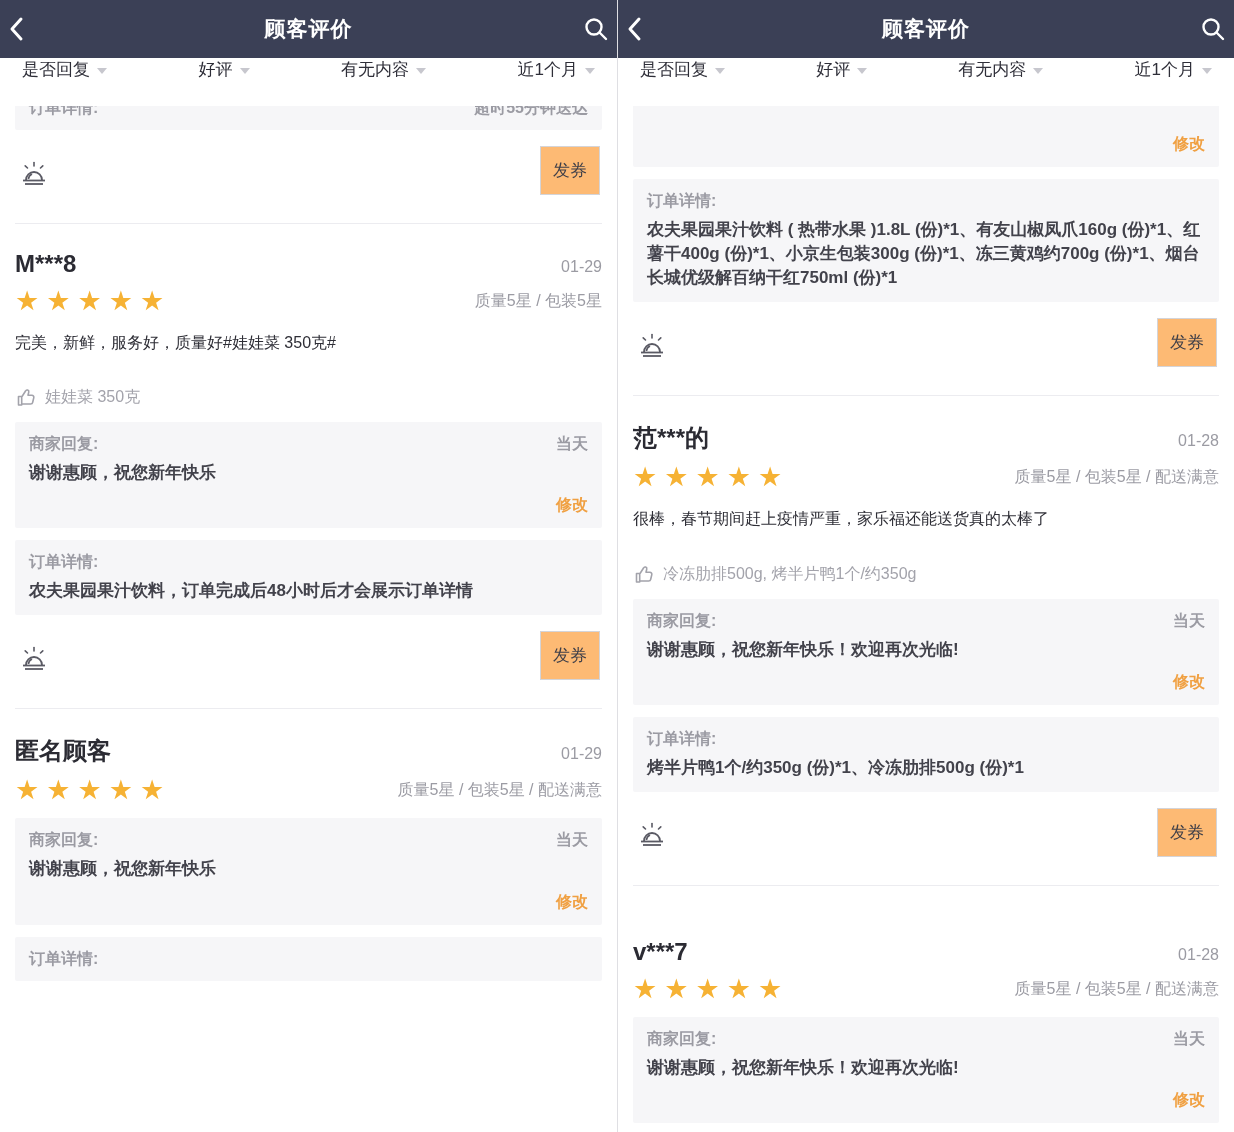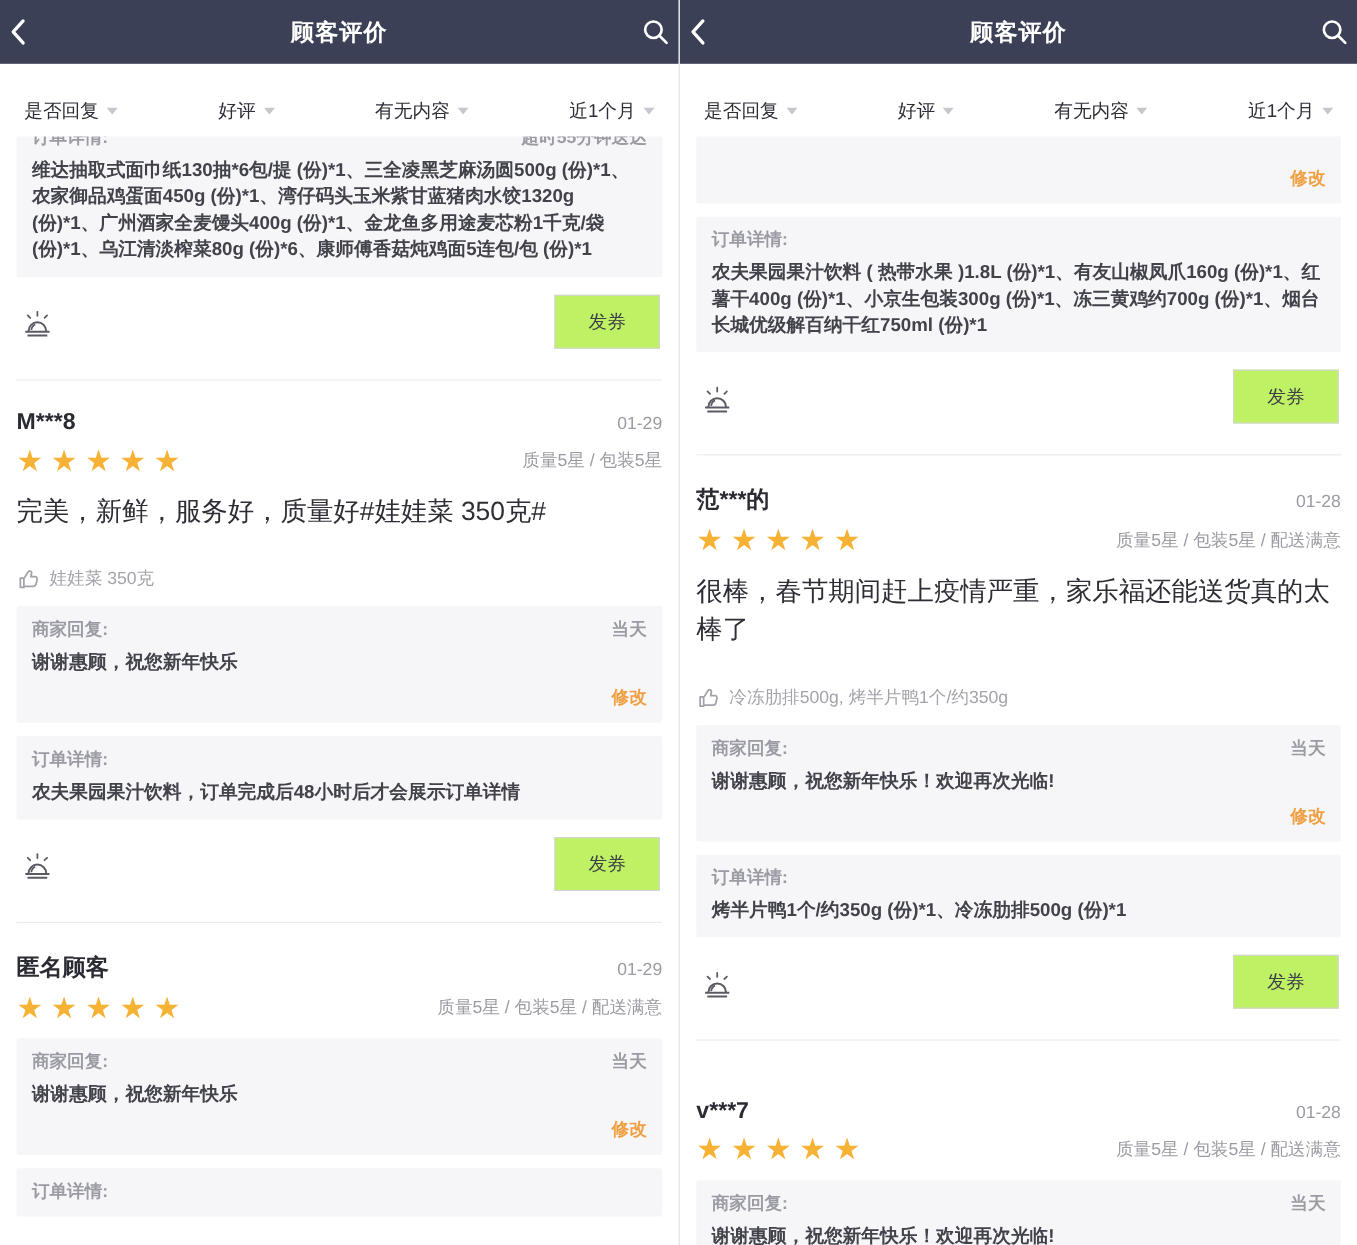--- a/index.html
+++ b/index.html
@@ -10,53 +10,53 @@
   .panel.right { width:617px; border-left:1px solid #dfdfe3; }
 
   
   .appbar { height:58px; background:#3b4056; display:flex; align-items:center;
     justify-content:space-between; padding:0 4px; position:relative; flex:0 0 auto; }
   .appbar .title { position:absolute; left:0; right:0; text-align:center; color:#fff;
     font-size:21px; font-weight:bold; letter-spacing:1px; }
   .icon-btn { width:34px; height:34px; display:flex; align-items:center; justify-content:center; z-index:2; }
 
   
-  .filterbar { height:48px; background:#fff; display:flex; align-items:center;
-    justify-content:space-between; padding:0 22px; flex:0 0 auto;margin-top:18px; }
+  .filterbar { height:48px; background:#fff; display:flex; align-items:flex-start;
+    justify-content:space-between; padding:0 22px; flex:0 0 auto; }
   .filter { display:flex; align-items:center; gap:7px; font-size:17px; color:#2e2e38; cursor:pointer; }
   .caret { width:0; height:0; border-left:5px solid transparent; border-right:5px solid transparent;
     border-top:6px solid #c7c7ce; margin-top:2px; }
 
   
   .content { flex:1 1 auto; overflow:hidden; padding:0 15px; }
 
   .gbox { background:#f6f6f8; border-radius:2px; padding:12px 14px;font-weight:bold; }
   .gbox + .gbox { margin-top:12px; }
   .gbox .row { display:flex; justify-content:space-between; align-items:flex-start; }
   .lbl { color:#9b9ba3; font-size:16px; line-height:20px; }
   .gtext { color:#42424b; font-size:17px; line-height:1.42; margin-top:7px; }
   .modify { color:#f0a042; font-size:16px; text-align:right; margin-top:10px; cursor:pointer; }
   .clip-spacer { height:58px; }
   .gbox.clipped { margin-top:-52px; }
   .gbox.first-cut { margin-top:-20px; }
 
   .actions { display:flex; justify-content:space-between; align-items:center; margin:16px 2px 4px; }
-  .coupon-btn { border:1px solid #d4d4d8; background:#bef264; color:#3f3f48; font-size:17px;
-    padding:12px 30px; cursor:pointer; font-family:inherit; }
+  .coupon-btn { border:1px solid #d4d4d8; background:#fdba74; color:#3f3f48; font-size:17px;
+    padding:12px 12px; cursor:pointer; font-family:inherit; }
   .bell { width:34px; height:34px; display:flex; align-items:flex-end; justify-content:center; cursor:pointer; }
 
   .divider { border-top:1px solid #ececf0; margin-top:28px; }
 
   .rev-head { display:flex; justify-content:space-between; align-items:baseline; margin-top:26px; }
-  .user { font-size:21px; font-weight:bold; color:#2b2b33; }
+  .user { font-size:24px; font-weight:bold; color:#2b2b33; }
   .date { font-size:16px; color:#9b9ba3; }
   .stars-row { display:flex; justify-content:space-between; align-items:center; margin-top:10px; }
   .stars { color:#f6b234; font-size:27px; letter-spacing:7px; line-height:1; white-space:nowrap; }
   .rating-text { color:#9b9ba3; font-size:16px; }
-  .rev-content { color:#2e2e36; font-size:24px; line-height:1.45; margin-top:16px; }
+  .rev-content { color:#2e2e36; font-size:16px; line-height:1.45; margin-top:16px; }
   .tag-row { display:flex; align-items:center; gap:9px; margin-top:33px; color:#a3a3ab; font-size:16px; }
   .mt14 { margin-top:14px; }
   .mt-lg { margin-top:52px; }
   svg { display:block; }
 </style>
 </head>
 <body>
 
 <svg width="0" height="0" style="position:absolute">
   <defs>
@@ -117,21 +117,20 @@
         </div>
     </div>
 
     <div class="content">
 
       <div class="gbox first-cut">
         <div class="row">
           <span class="lbl">订单详情:</span>
           <span class="lbl">超时55分钟送达</span>
         </div>
-        <div class="gtext">维达抽取式面巾纸130抽*6包/提 (份)*1、三全凌黑芝麻汤圆500g (份)*1、农家御品鸡蛋面450g (份)*1、湾仔码头玉米紫甘蓝猪肉水饺1320g (份)*1、广州酒家全麦馒头400g (份)*1、金龙鱼多用途麦芯粉1千克/袋 (份)*1、乌江清淡榨菜80g (份)*6、康师傅香菇炖鸡面5连包/包 (份)*1</div>
       </div>
 
       <div class="actions">
         <div class="bell">
             <svg width="32" height="30" viewBox="0 0 30 30">
               <use href="#svg-bell"></use>
             </svg>
           </div>
         <button class="coupon-btn">发券</button>
       </div>

